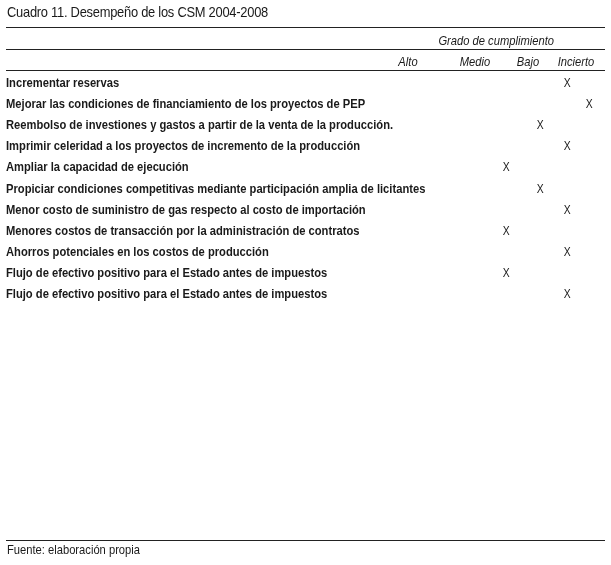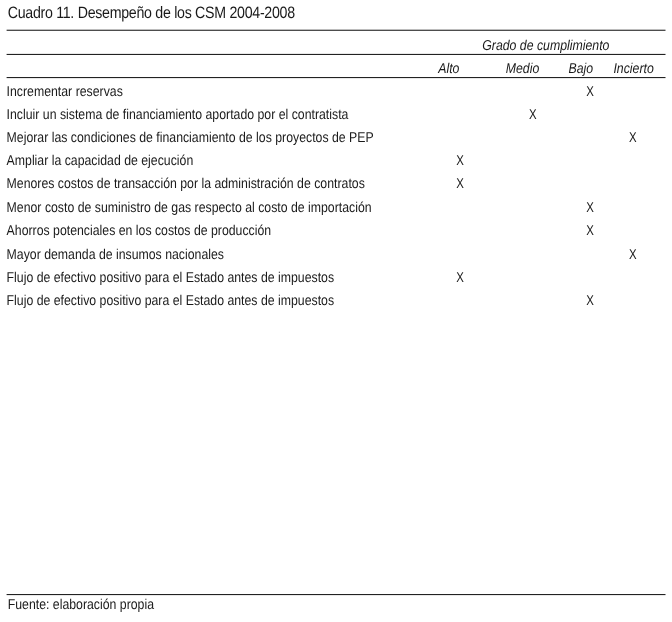--- a/index.html
+++ b/index.html
@@ -15,21 +15,21 @@
       white-space: nowrap;
     }
     .rule { position: absolute; left: 6px; width: 599px; height: 0; border-top: 1.5px solid #222; }
     .hdr {
       position: absolute; font-style: italic; font-size: 13px;
       transform: scaleX(0.86); transform-origin: center top; white-space: nowrap;
       text-align: center;
     }
     table.grid { position: absolute; left: 6px; top: 72px; width: 599px; border-collapse: collapse; }
     table.grid td { height: 21.1px; padding: 0; font-size: 13px; vertical-align: middle; }
-    td.label { padding-left: 6px; white-space: nowrap; }
+    td.label { padding-left: 6px; white-space: nowrap; font-weight: bold; }
     td.label span {
       display: inline-block; transform: scaleX(0.86); transform-origin: left center;
     }
     td.mark { text-align: center; width: 10px; }
     td.mark span { display: inline-block; transform: scaleX(0.8); }
     .source {
       position: absolute; left: 7px; top: 542px; font-size: 13px;
       transform: scaleX(0.86); transform-origin: left top; white-space: nowrap;
     }
   </style>
@@ -58,67 +58,74 @@
   </colgroup>
   <tbody id="tbody">
       <tr>
         <td class="label"><span>Incrementar reservas</span></td>
         <td class="mark"></td>
         <td class="mark"></td>
         <td class="mark"><span>X</span></td>
         <td class="mark"></td>
       </tr>
       <tr>
-        <td class="label"><span>Incluir un sistema de financiamiento aportado por el contratista</span></td>
+        <td class="label"><span>Mejorar las condiciones de financiamiento de los proyectos de PEP</span></td>
+        <td class="mark"></td>
+        <td class="mark"></td>
+        <td class="mark"></td>
+        <td class="mark"><span>X</span></td>
+      </tr>
+      <tr>
+        <td class="label"><span>Reembolso de investiones y gastos a partir de la venta de la producción.</span></td>
         <td class="mark"></td>
         <td class="mark"><span>X</span></td>
         <td class="mark"></td>
         <td class="mark"></td>
       </tr>
       <tr>
-        <td class="label"><span>Mejorar las condiciones de financiamiento de los proyectos de PEP</span></td>
-        <td class="mark"></td>
+        <td class="label"><span>Imprimir celeridad a los proyectos de incremento de la producción</span></td>
         <td class="mark"></td>
         <td class="mark"></td>
         <td class="mark"><span>X</span></td>
+        <td class="mark"></td>
       </tr>
       <tr>
         <td class="label"><span>Ampliar la capacidad de ejecución</span></td>
         <td class="mark"><span>X</span></td>
         <td class="mark"></td>
         <td class="mark"></td>
         <td class="mark"></td>
       </tr>
       <tr>
-        <td class="label"><span>Menores costos de transacción por la administración de contratos</span></td>
+        <td class="label"><span>Propiciar condiciones competitivas mediante participación amplia de licitantes</span></td>
+        <td class="mark"></td>
         <td class="mark"><span>X</span></td>
-        <td class="mark"></td>
         <td class="mark"></td>
         <td class="mark"></td>
       </tr>
       <tr>
         <td class="label"><span>Menor costo de suministro de gas respecto al costo de importación</span></td>
         <td class="mark"></td>
         <td class="mark"></td>
         <td class="mark"><span>X</span></td>
         <td class="mark"></td>
       </tr>
       <tr>
+        <td class="label"><span>Menores costos de transacción por la administración de contratos</span></td>
+        <td class="mark"><span>X</span></td>
+        <td class="mark"></td>
+        <td class="mark"></td>
+        <td class="mark"></td>
+      </tr>
+      <tr>
         <td class="label"><span>Ahorros potenciales en los costos de producción</span></td>
         <td class="mark"></td>
         <td class="mark"></td>
         <td class="mark"><span>X</span></td>
         <td class="mark"></td>
-      </tr>
-      <tr>
-        <td class="label"><span>Mayor demanda de insumos nacionales</span></td>
-        <td class="mark"></td>
-        <td class="mark"></td>
-        <td class="mark"></td>
-        <td class="mark"><span>X</span></td>
       </tr>
       <tr>
         <td class="label"><span>Flujo de efectivo positivo para el Estado antes de impuestos</span></td>
         <td class="mark"><span>X</span></td>
         <td class="mark"></td>
         <td class="mark"></td>
         <td class="mark"></td>
       </tr>
       <tr>
         <td class="label"><span>Flujo de efectivo positivo para el Estado antes de impuestos</span></td>

